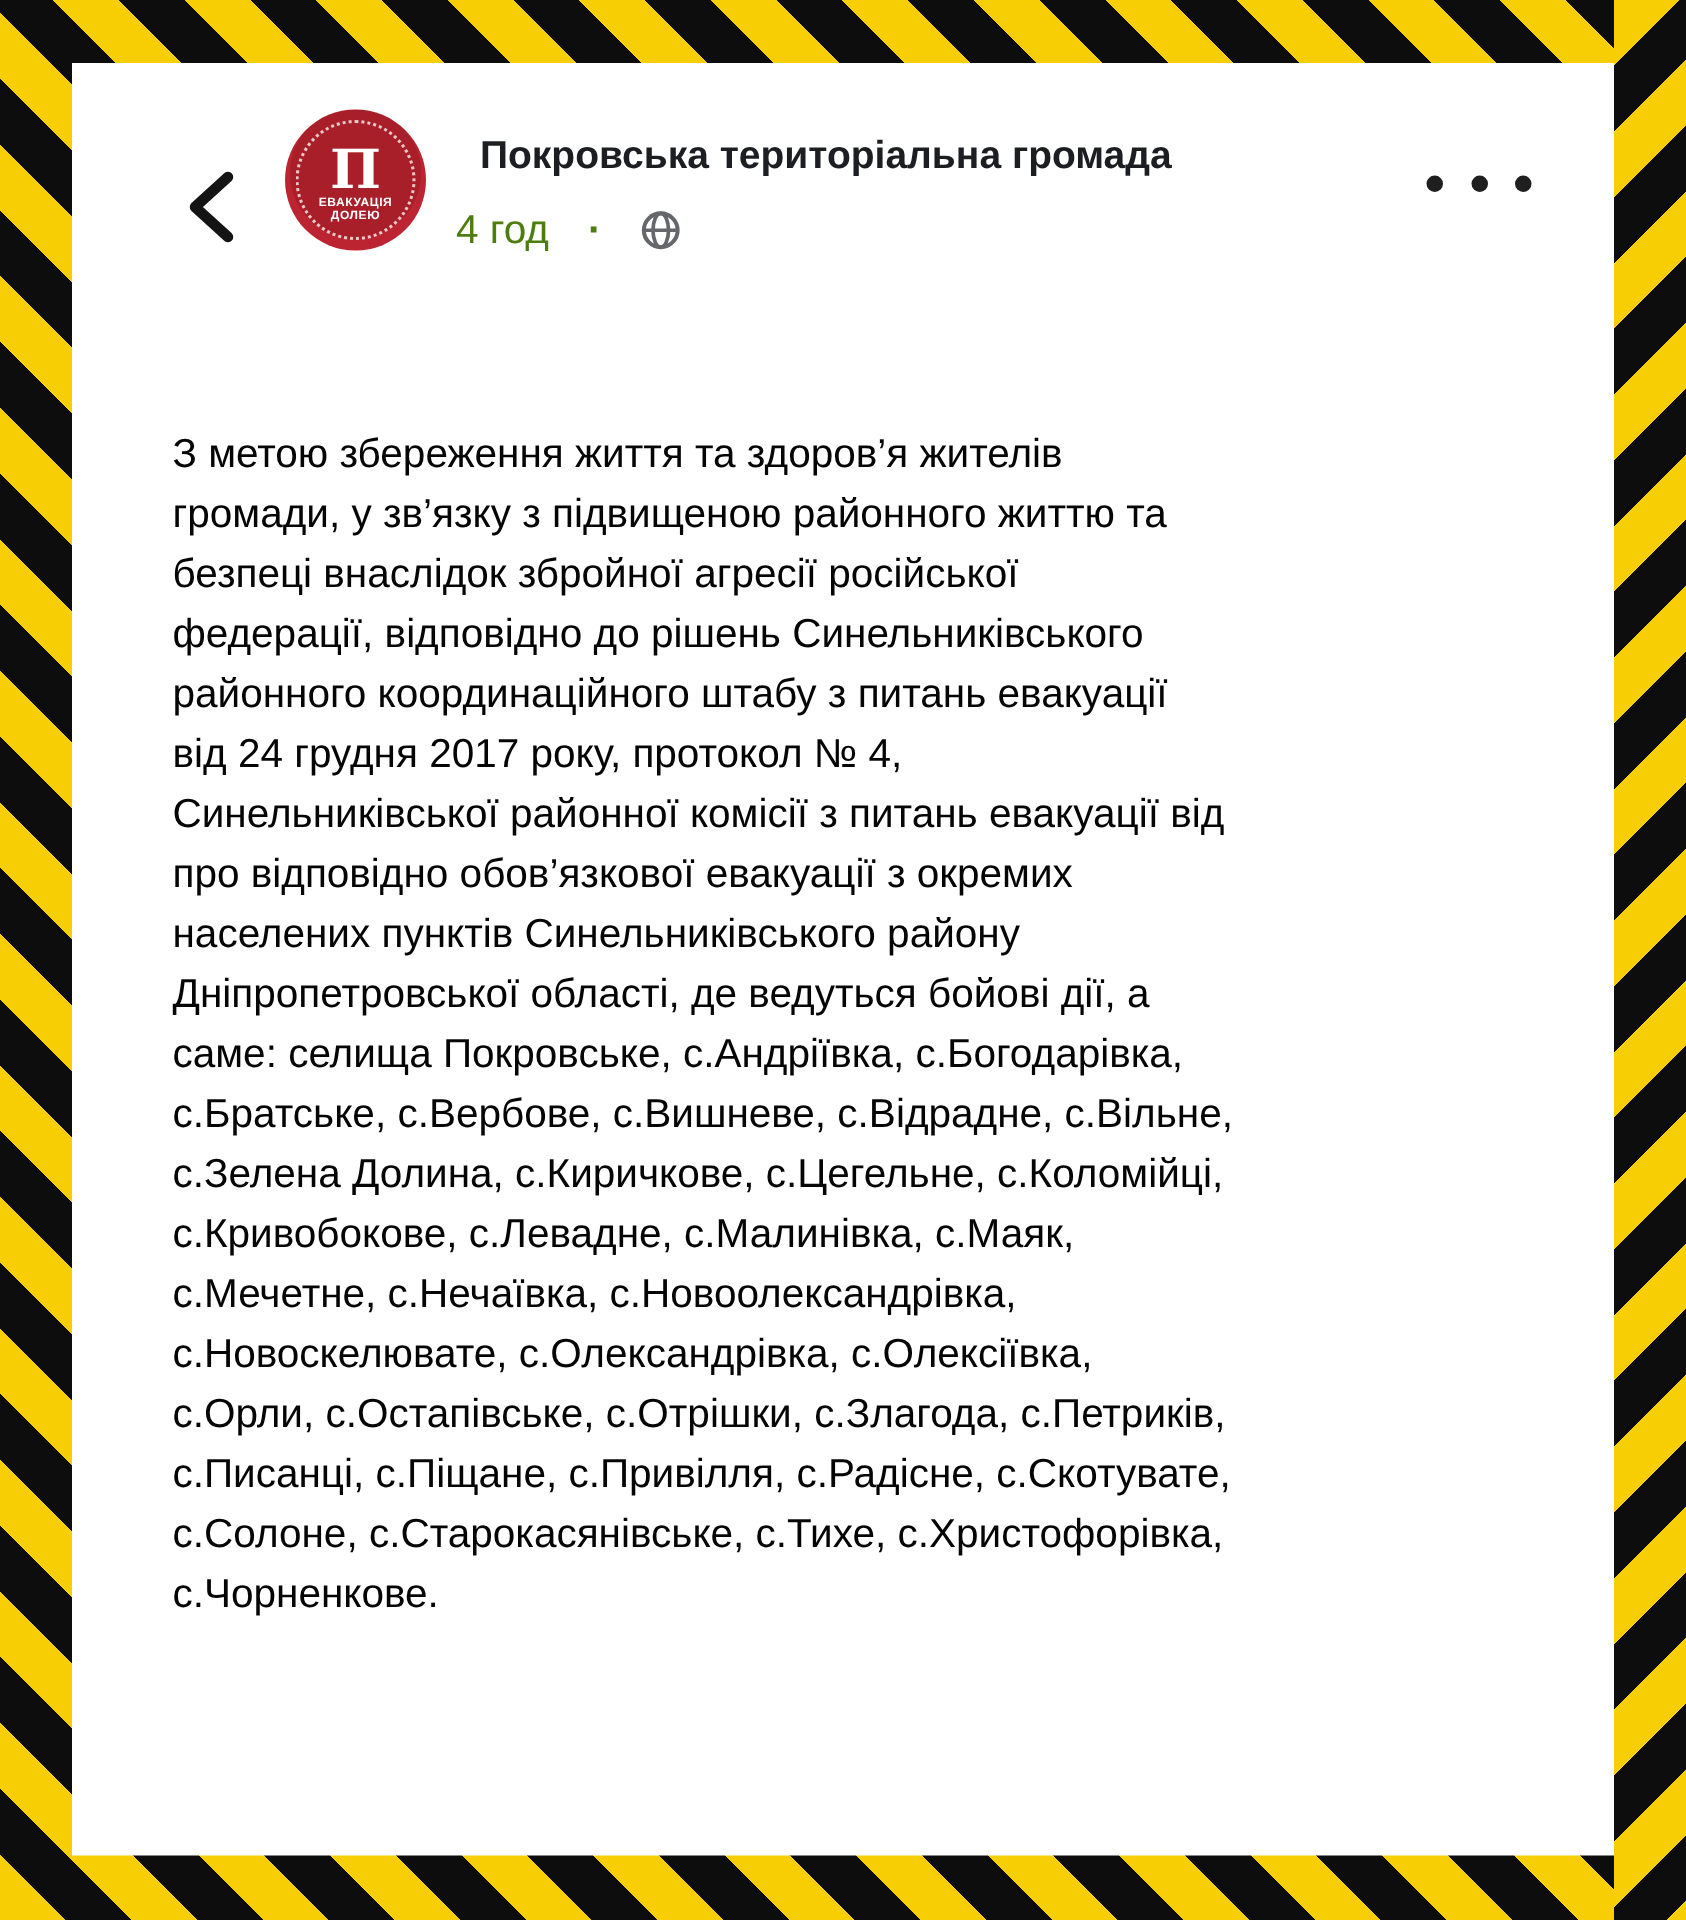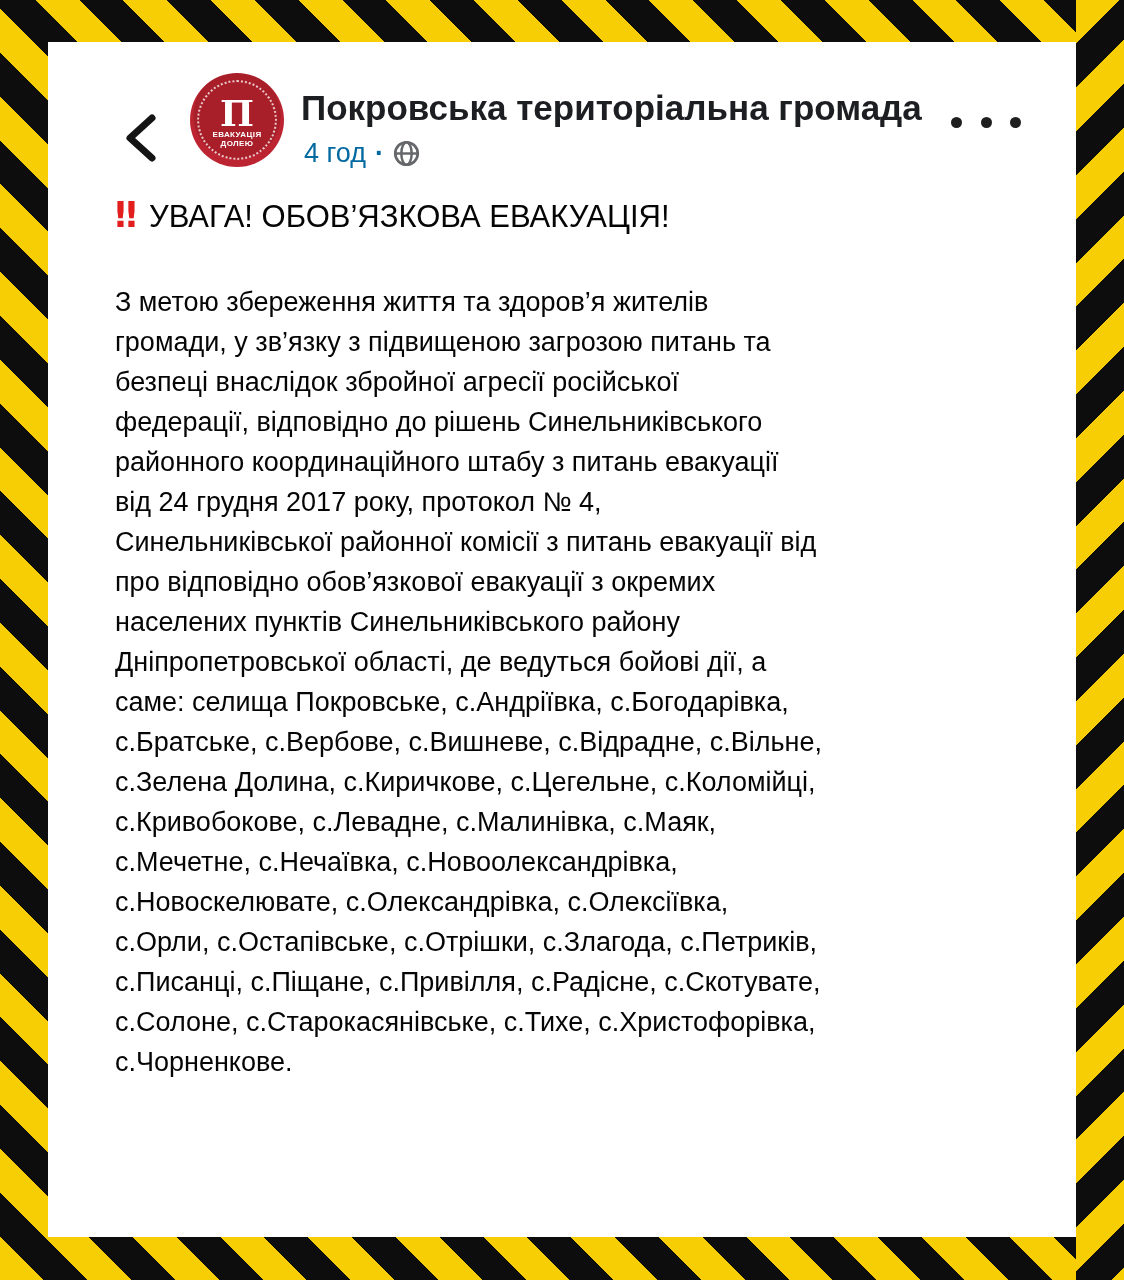--- a/index.html
+++ b/index.html
@@ -41,27 +41,27 @@
   }
   .avatar-letter{
     font-family:"DejaVu Serif",serif;
     color:#ffffff;font-weight:700;font-size:36px;line-height:34px;margin-top:4px;
   }
   .avatar-caption{
     color:#ffffff;font-weight:700;font-size:8px;line-height:9px;
     text-align:center;letter-spacing:.4px;
   }
   .title{
-    position:absolute;left:253px;top:46px;
-    font-size:35px;font-weight:700;color:#1c1e21;white-space:nowrap;
+    position:absolute;left:272px;top:46px;
+    font-size:26px;font-weight:700;color:#1c1e21;white-space:nowrap;
   }
   .meta{
     position:absolute;left:256px;top:94px;height:34px;
-    display:flex;align-items:center;gap:9px;
-    font-size:27px;color:#0369a1;
+    display:flex;align-items:center;gap:26px;
+    font-size:27px;color:#4d7c0f;
   }
   .meta .sep{font-weight:700;}
   .menu-dots{
     position:absolute;left:903px;top:60px;width:70px;height:40px;
     display:flex;align-items:center;justify-content:space-between;cursor:pointer;
   }
   .menu-dots i{width:11px;height:11px;border-radius:50%;background:#1f1f1f;}
   
   .headline{
     position:absolute;left:67px;top:153px;
@@ -115,27 +115,24 @@
         </svg>
       </span>
     </div>
 
     <div class="menu-dots">
       <i></i>
       <i></i>
       <i></i>
     </div>
 
-    <div class="headline">
-      <span class="alert-emoji">‼</span><span>УВАГА! ОБОВ’ЯЗКОВА ЕВАКУАЦІЯ!</span>
-    </div>
 
     <div class="body-text">
         <div class="body-line">З метою збереження життя та здоров’я жителів</div>
-        <div class="body-line">громади, у зв’язку з підвищеною загрозою питань та</div>
+        <div class="body-line">громади, у зв’язку з підвищеною районного життю та</div>
         <div class="body-line">безпеці внаслідок збройної агресії російської</div>
         <div class="body-line">федерації, відповідно до рішень Синельниківського</div>
         <div class="body-line">районного координаційного штабу з питань евакуації</div>
         <div class="body-line">від 24 грудня 2017 року, протокол № 4,</div>
         <div class="body-line">Синельниківської районної комісії з питань евакуації від</div>
         <div class="body-line">про відповідно обов’язкової евакуації з окремих</div>
         <div class="body-line">населених пунктів Синельниківського району</div>
         <div class="body-line">Дніпропетровської області, де ведуться бойові дії, а</div>
         <div class="body-line">саме: селища Покровське, с.Андріївка, с.Богодарівка,</div>
         <div class="body-line">с.Братське, с.Вербове, с.Вишневе, с.Відрадне, с.Вільне,</div>

